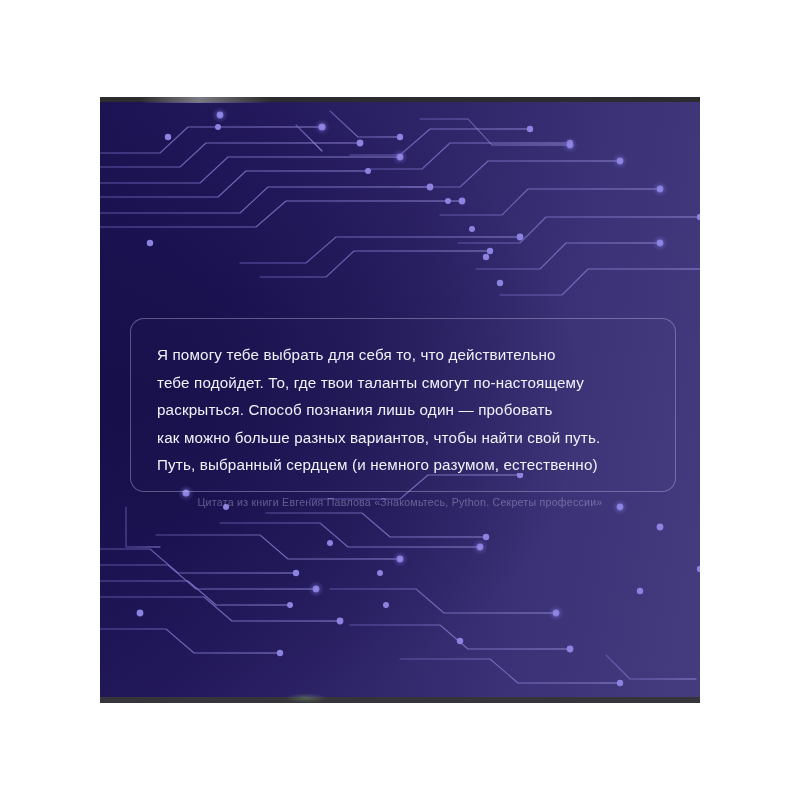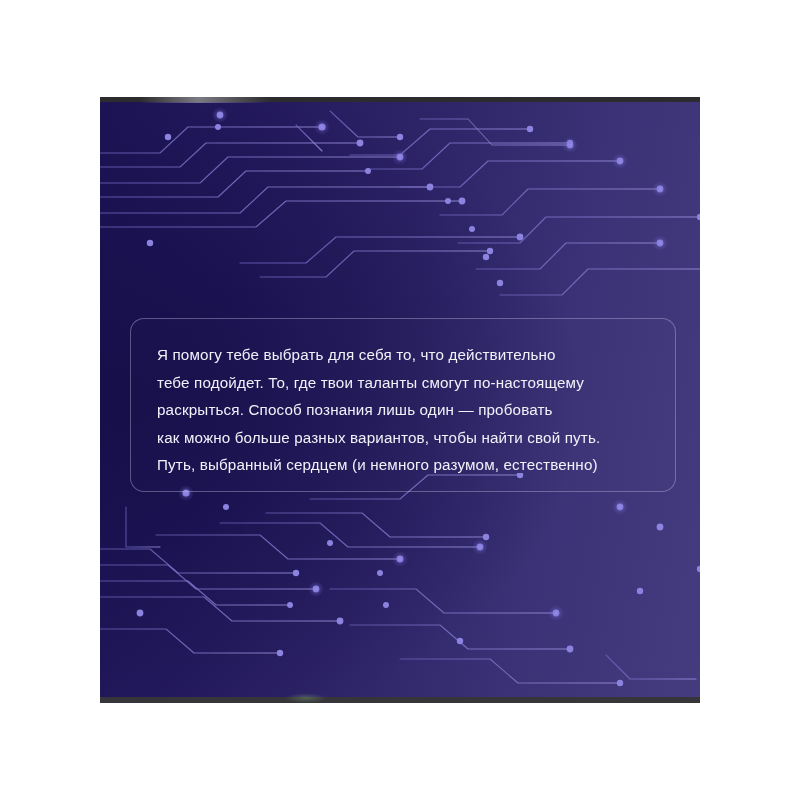--- a/index.html
+++ b/index.html
@@ -199,20 +199,21 @@
     </svg>
 
     <div id="quote-card">
       <p id="quote-text">Я помогу тебе выбрать для себя то, что действительно
 тебе подойдет. То, где твои таланты смогут по-настоящему
 раскрыться. Способ познания лишь один — пробовать
 как можно больше разных вариантов, чтобы найти свой путь.
 Путь, выбранный сердцем (и немного разумом, естественно)</p>
     </div>
 
+    <div id="attribution">Цитата из книги Евгения Павлова «Знакомьтесь, Python. Секреты профессии»</div>
 
     <svg class="circuit bottom" viewBox="0 0 600 230" preserveAspectRatio="none" xmlns="http://www.w3.org/2000/svg">
       <defs>
         <linearGradient id="bg1" x1="0" y1="0" x2="1" y2="0">
           <stop offset="0%" stop-color="#6f66bf" stop-opacity="0.7"></stop>
           <stop offset="100%" stop-color="#9a92e0" stop-opacity="0.85"></stop>
         </linearGradient>
         <radialGradient id="dotglow2">
           <stop offset="0%" stop-color="#9d94ea" stop-opacity="0.95"></stop>
           <stop offset="45%" stop-color="#7b6fd6" stop-opacity="0.55"></stop>

